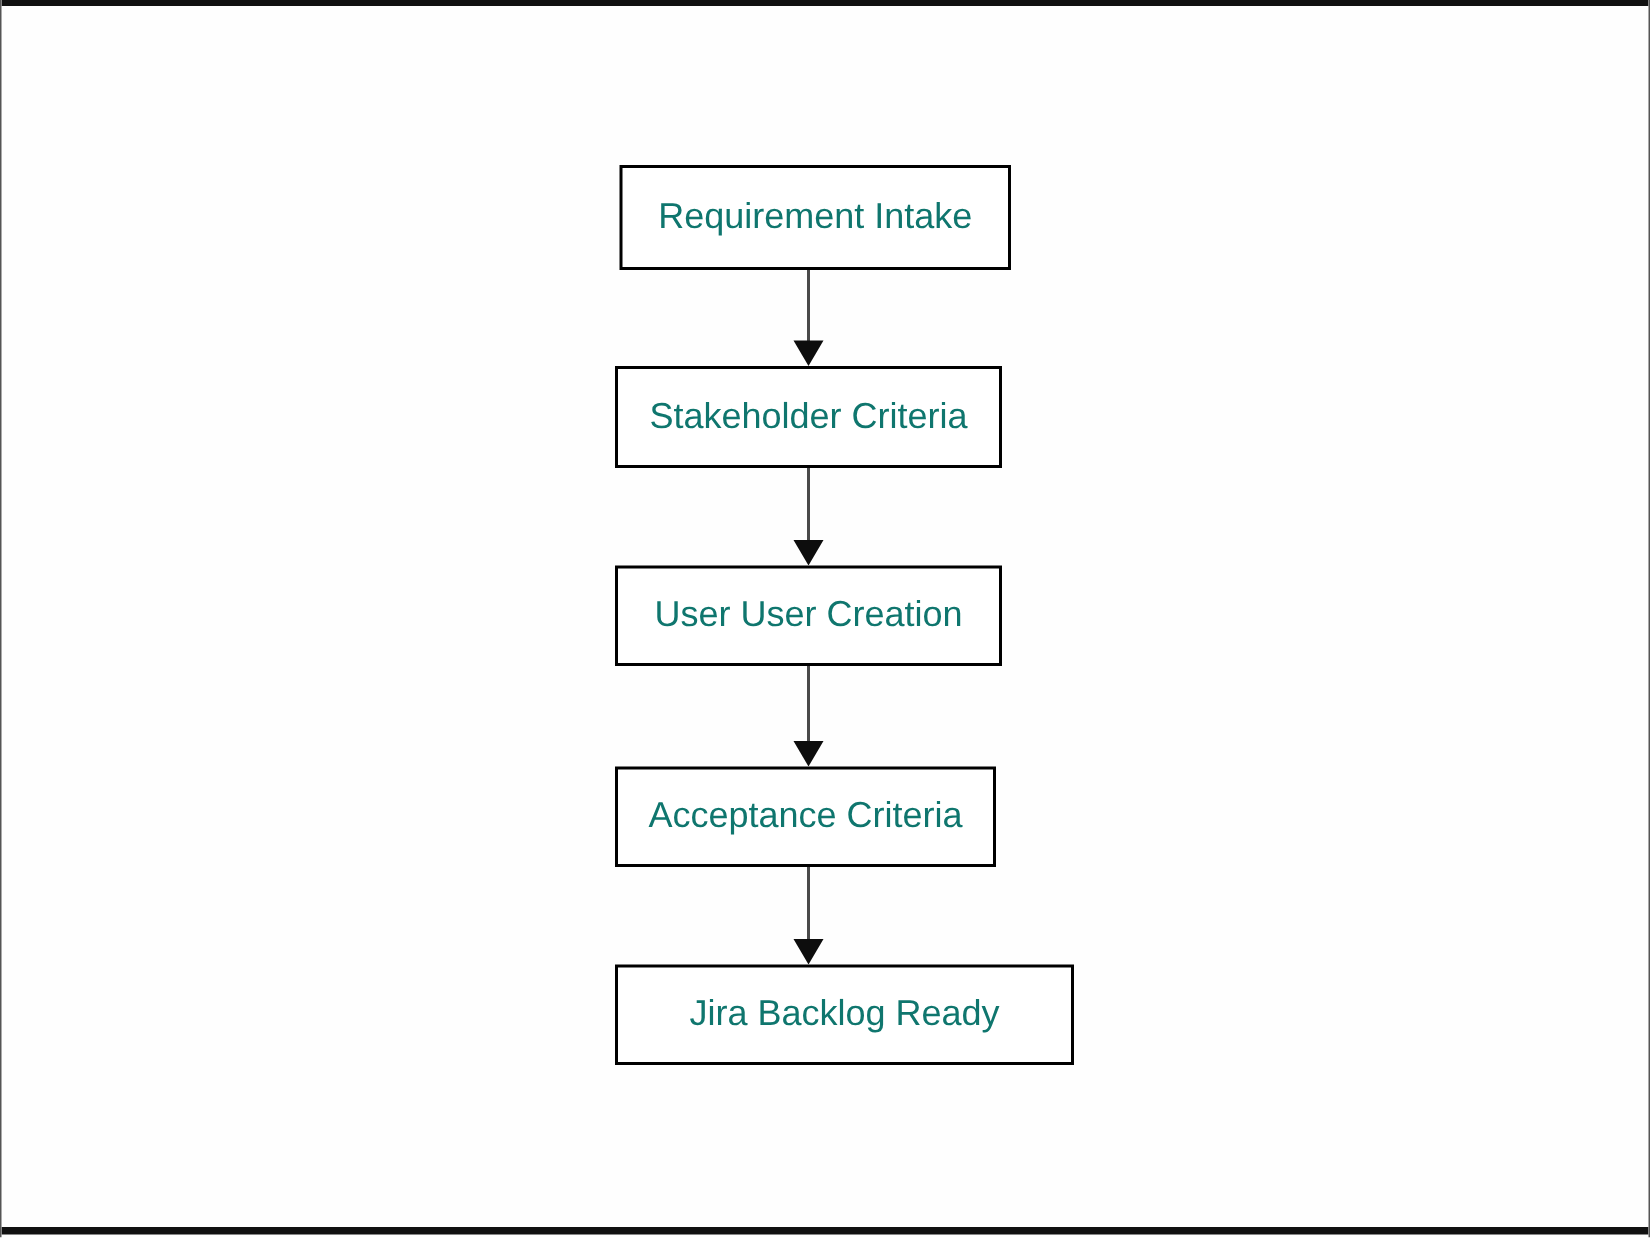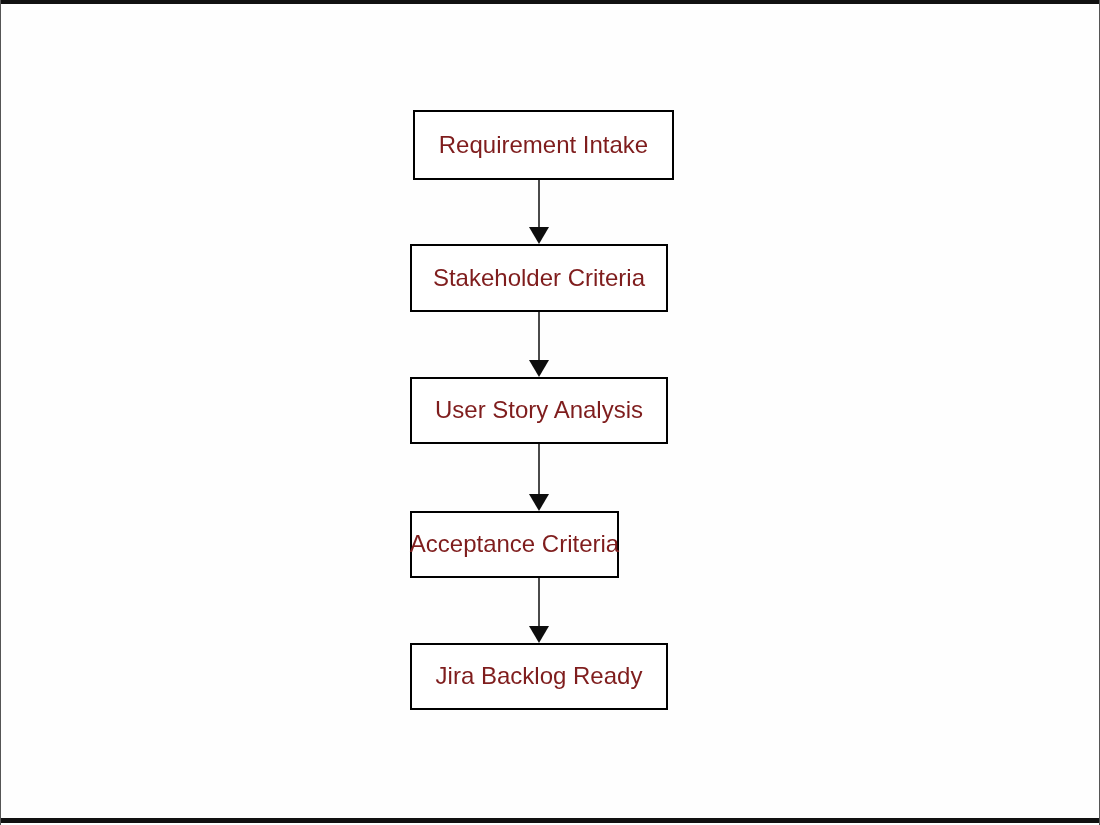--- a/index.html
+++ b/index.html
@@ -40,28 +40,28 @@
     width: 258px;
     height: 68px;
     background: #ffffff;
     border: 2px solid #000000;
     display: flex;
     align-items: center;
     justify-content: center;
     text-align: left;
     font-size: 24px;
     line-height: 1.1;
-    color: #7f1d1d;
+    color: #0f766e;
     white-space: nowrap;
   }
   .n1 { left: 412px; top: 110px; width: 261px; height: 70px; }
   .n2 { left: 409px; top: 244px; }
   .n3 { left: 409px; top: 377px; width: 258px; height: 67px; }
-  .n4 { left: 409px; top: 511px; width: 209px; height: 67px; }
-  .n5 { left: 409px; top: 643px; width: 258px; height: 67px; }
+  .n4 { left: 409px; top: 511px; width: 254px; height: 67px; }
+  .n5 { left: 409px; top: 643px; width: 306px; height: 67px; }
 
   .arrow {
     position: absolute;
     width: 20px;
     left: 528px;
   }
   .arrow .shaft {
     position: absolute;
     left: 9px;
     top: 0;
@@ -104,21 +104,21 @@
     <div class="node n2">
       <span>Stakeholder Criteria</span>
     </div>
 
     <div class="arrow a2">
       <div class="shaft"></div>
       <div class="head"></div>
     </div>
 
     <div class="node n3">
-      <span>User Story Analysis</span>
+      <span>User User Creation</span>
     </div>
 
     <div class="arrow a3">
       <div class="shaft"></div>
       <div class="head"></div>
     </div>
 
     <div class="node n4">
       <span>Acceptance Criteria</span>
     </div>

